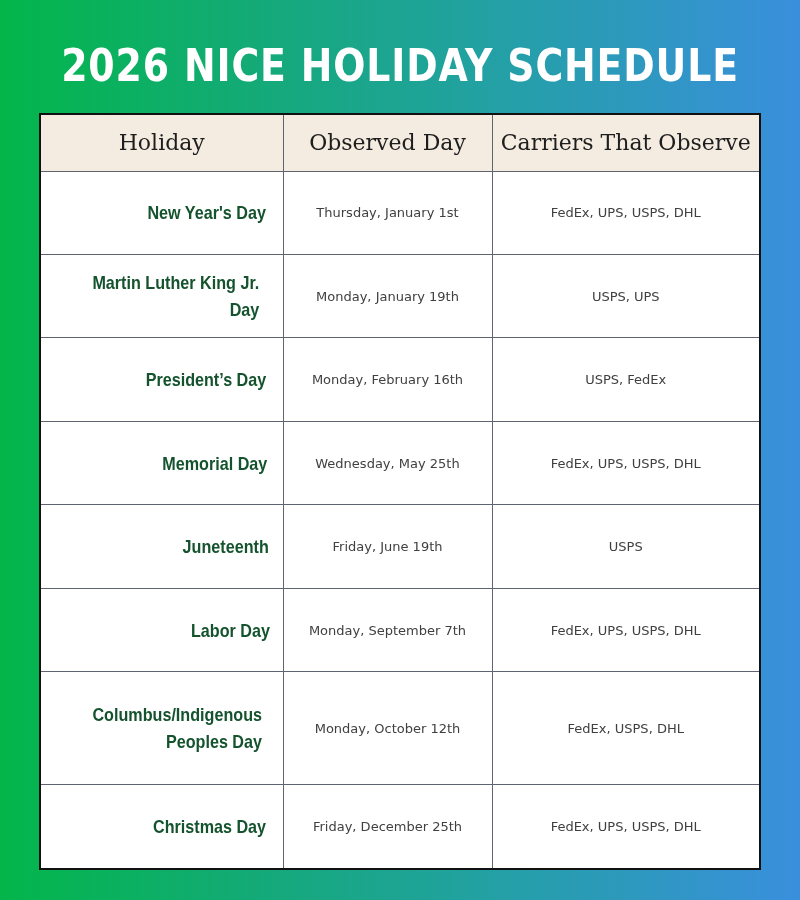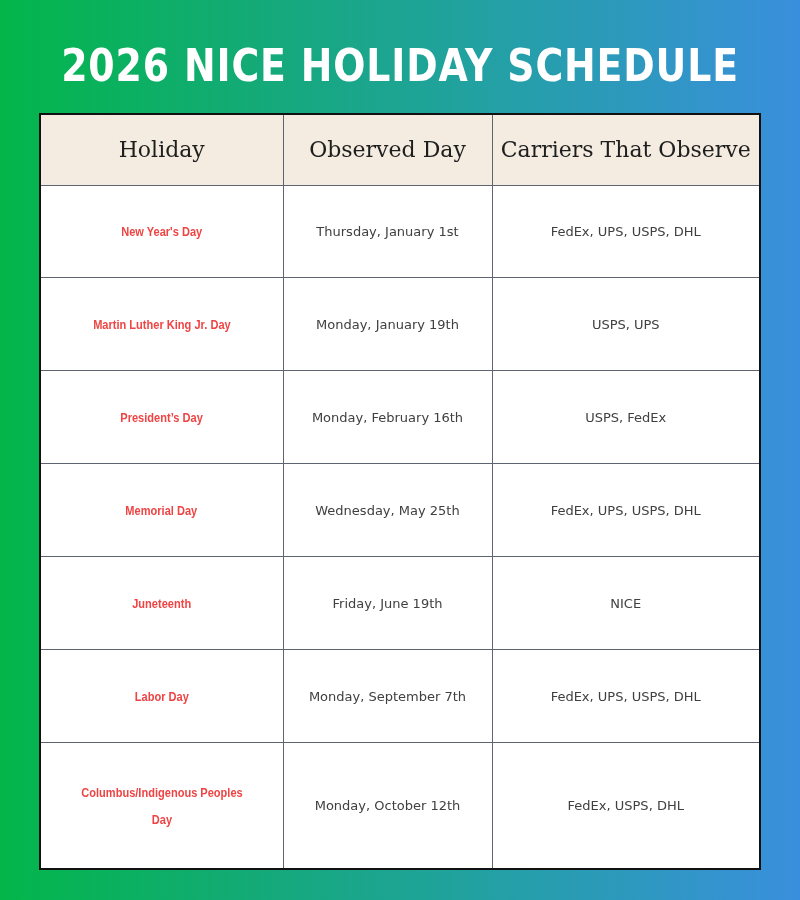--- a/index.html
+++ b/index.html
@@ -21,30 +21,30 @@
     width: 722px; height: 757px;
     border: 2px solid #111; box-sizing: border-box; background: #fff;
   }
   table { border-collapse: collapse; width: 100%; height: 100%; table-layout: fixed; }
   col.c1 { width: 242px; } col.c2 { width: 209px; } col.c3 { width: auto; }
   th, td { border: 1px solid #5e6470; text-align: center; vertical-align: middle; padding: 0 6px; }
   tr:first-child th { border-top: none; }
   th:first-child, td:first-child { border-left: none; }
   th:last-child, td:last-child { border-right: none; }
   tr:last-child td { border-bottom: none; }
-  thead tr { height: 70px; }
+  thead tr { height: 56px; }
   th {
     background: #f4ece1; color: #1e1e1e;
     font-family: "DejaVu Serif", serif; font-weight: normal; font-size: 22px;
   }
   tbody tr { height: 66px; }
   tbody tr.tall { height: 89px; margin-left: 8px; }
   td.holiday {
-    font-family: "Liberation Sans", sans-serif; font-weight: bold; font-size: 13px;
-    color: #ef4444; line-height: 27px;
+    font-family: "Liberation Sans", sans-serif; font-weight: bold; font-size: 19px;
+    color: #14532d; line-height: 27px; text-align: right;
   }
   td.holiday span { display: inline-block; transform: scaleX(0.85); }
   td.day, td.carriers {
     font-family: "DejaVu Sans", sans-serif; font-size: 13px; color: #404040;
   }
 </style>
 </head>
 <body>
 
 <div class="title">2026 NICE HOLIDAY SCHEDULE</div>
@@ -80,27 +80,32 @@
         <td class="carriers">USPS, FedEx</td>
       </tr>
       <tr>
         <td class="holiday"><span>Memorial Day</span></td>
         <td class="day">Wednesday, May 25th</td>
         <td class="carriers">FedEx, UPS, USPS, DHL</td>
       </tr>
       <tr>
         <td class="holiday"><span>Juneteenth</span></td>
         <td class="day">Friday, June 19th</td>
-        <td class="carriers">NICE</td>
+        <td class="carriers">USPS</td>
       </tr>
       <tr>
         <td class="holiday"><span>Labor Day</span></td>
         <td class="day">Monday, September 7th</td>
         <td class="carriers">FedEx, UPS, USPS, DHL</td>
       </tr>
       <tr class="tall">
         <td class="holiday"><span style="max-width:200px;">Columbus/Indigenous Peoples Day</span></td>
         <td class="day">Monday, October 12th</td>
         <td class="carriers">FedEx, USPS, DHL</td>
       </tr>
+      <tr>
+        <td class="holiday"><span>Christmas Day</span></td>
+        <td class="day">Friday, December 25th</td>
+        <td class="carriers">FedEx, UPS, USPS, DHL</td>
+      </tr>
     </tbody>
   </table>
 </div>
 
 </body></html>

